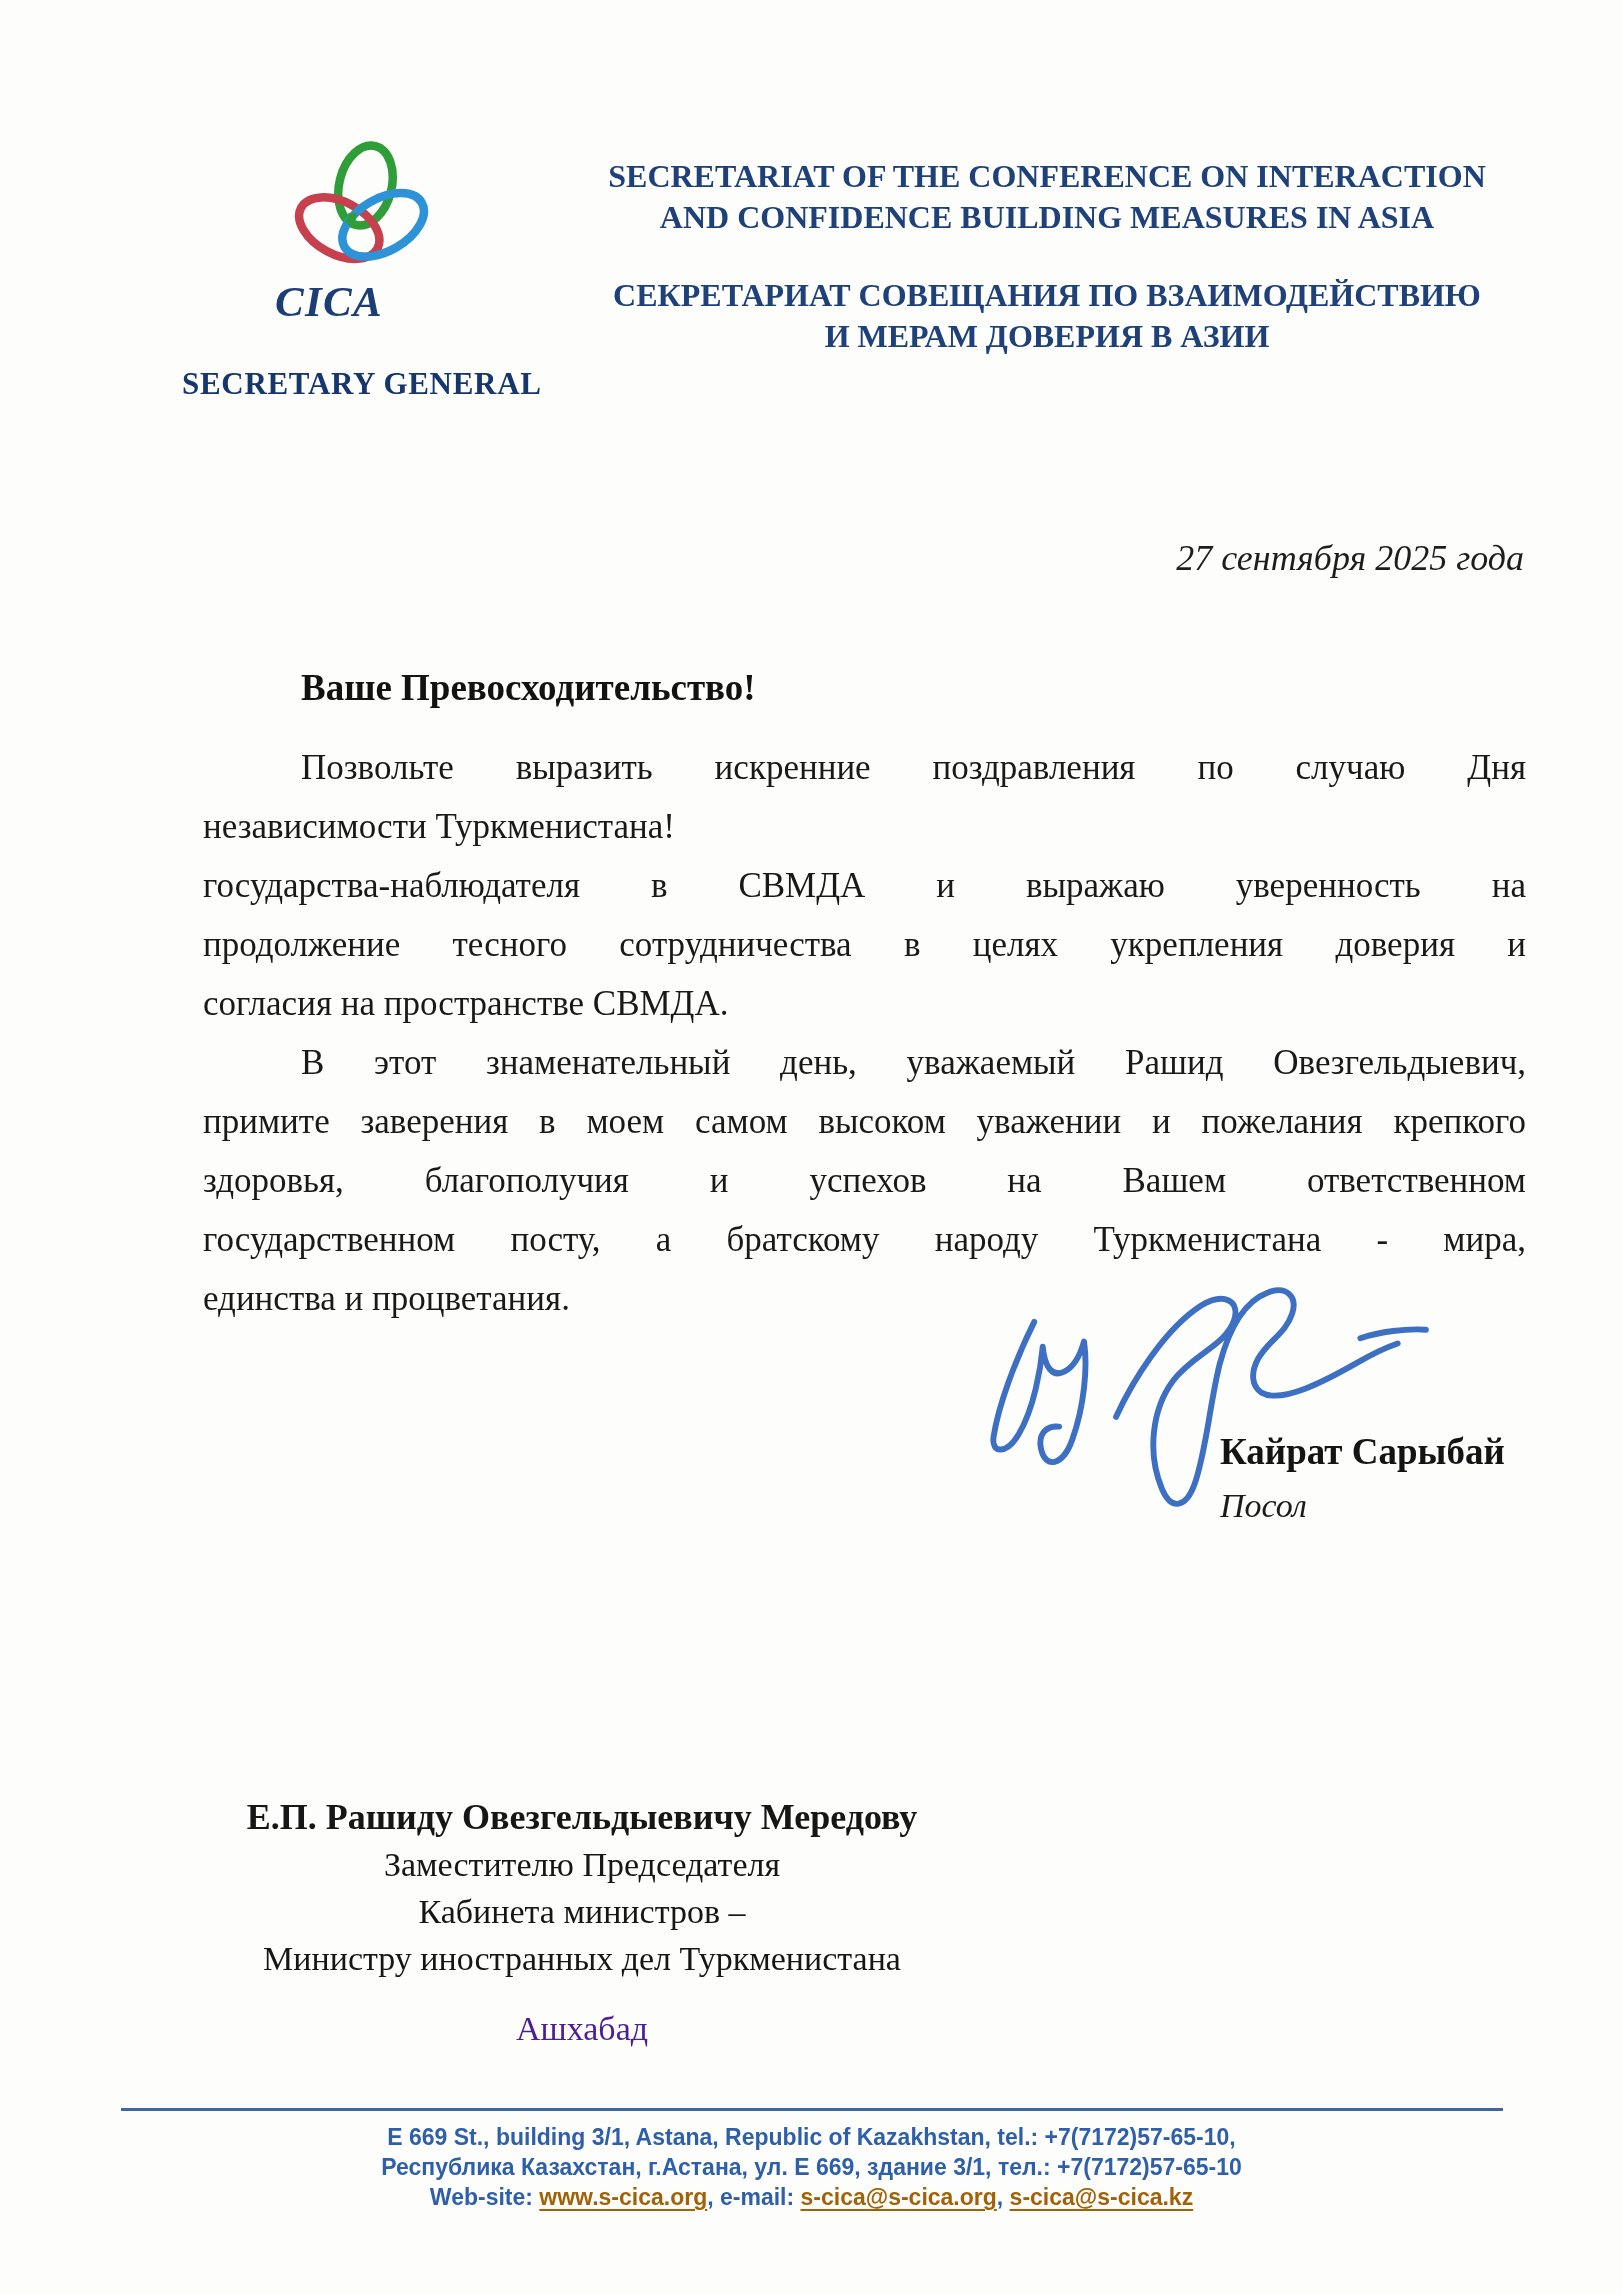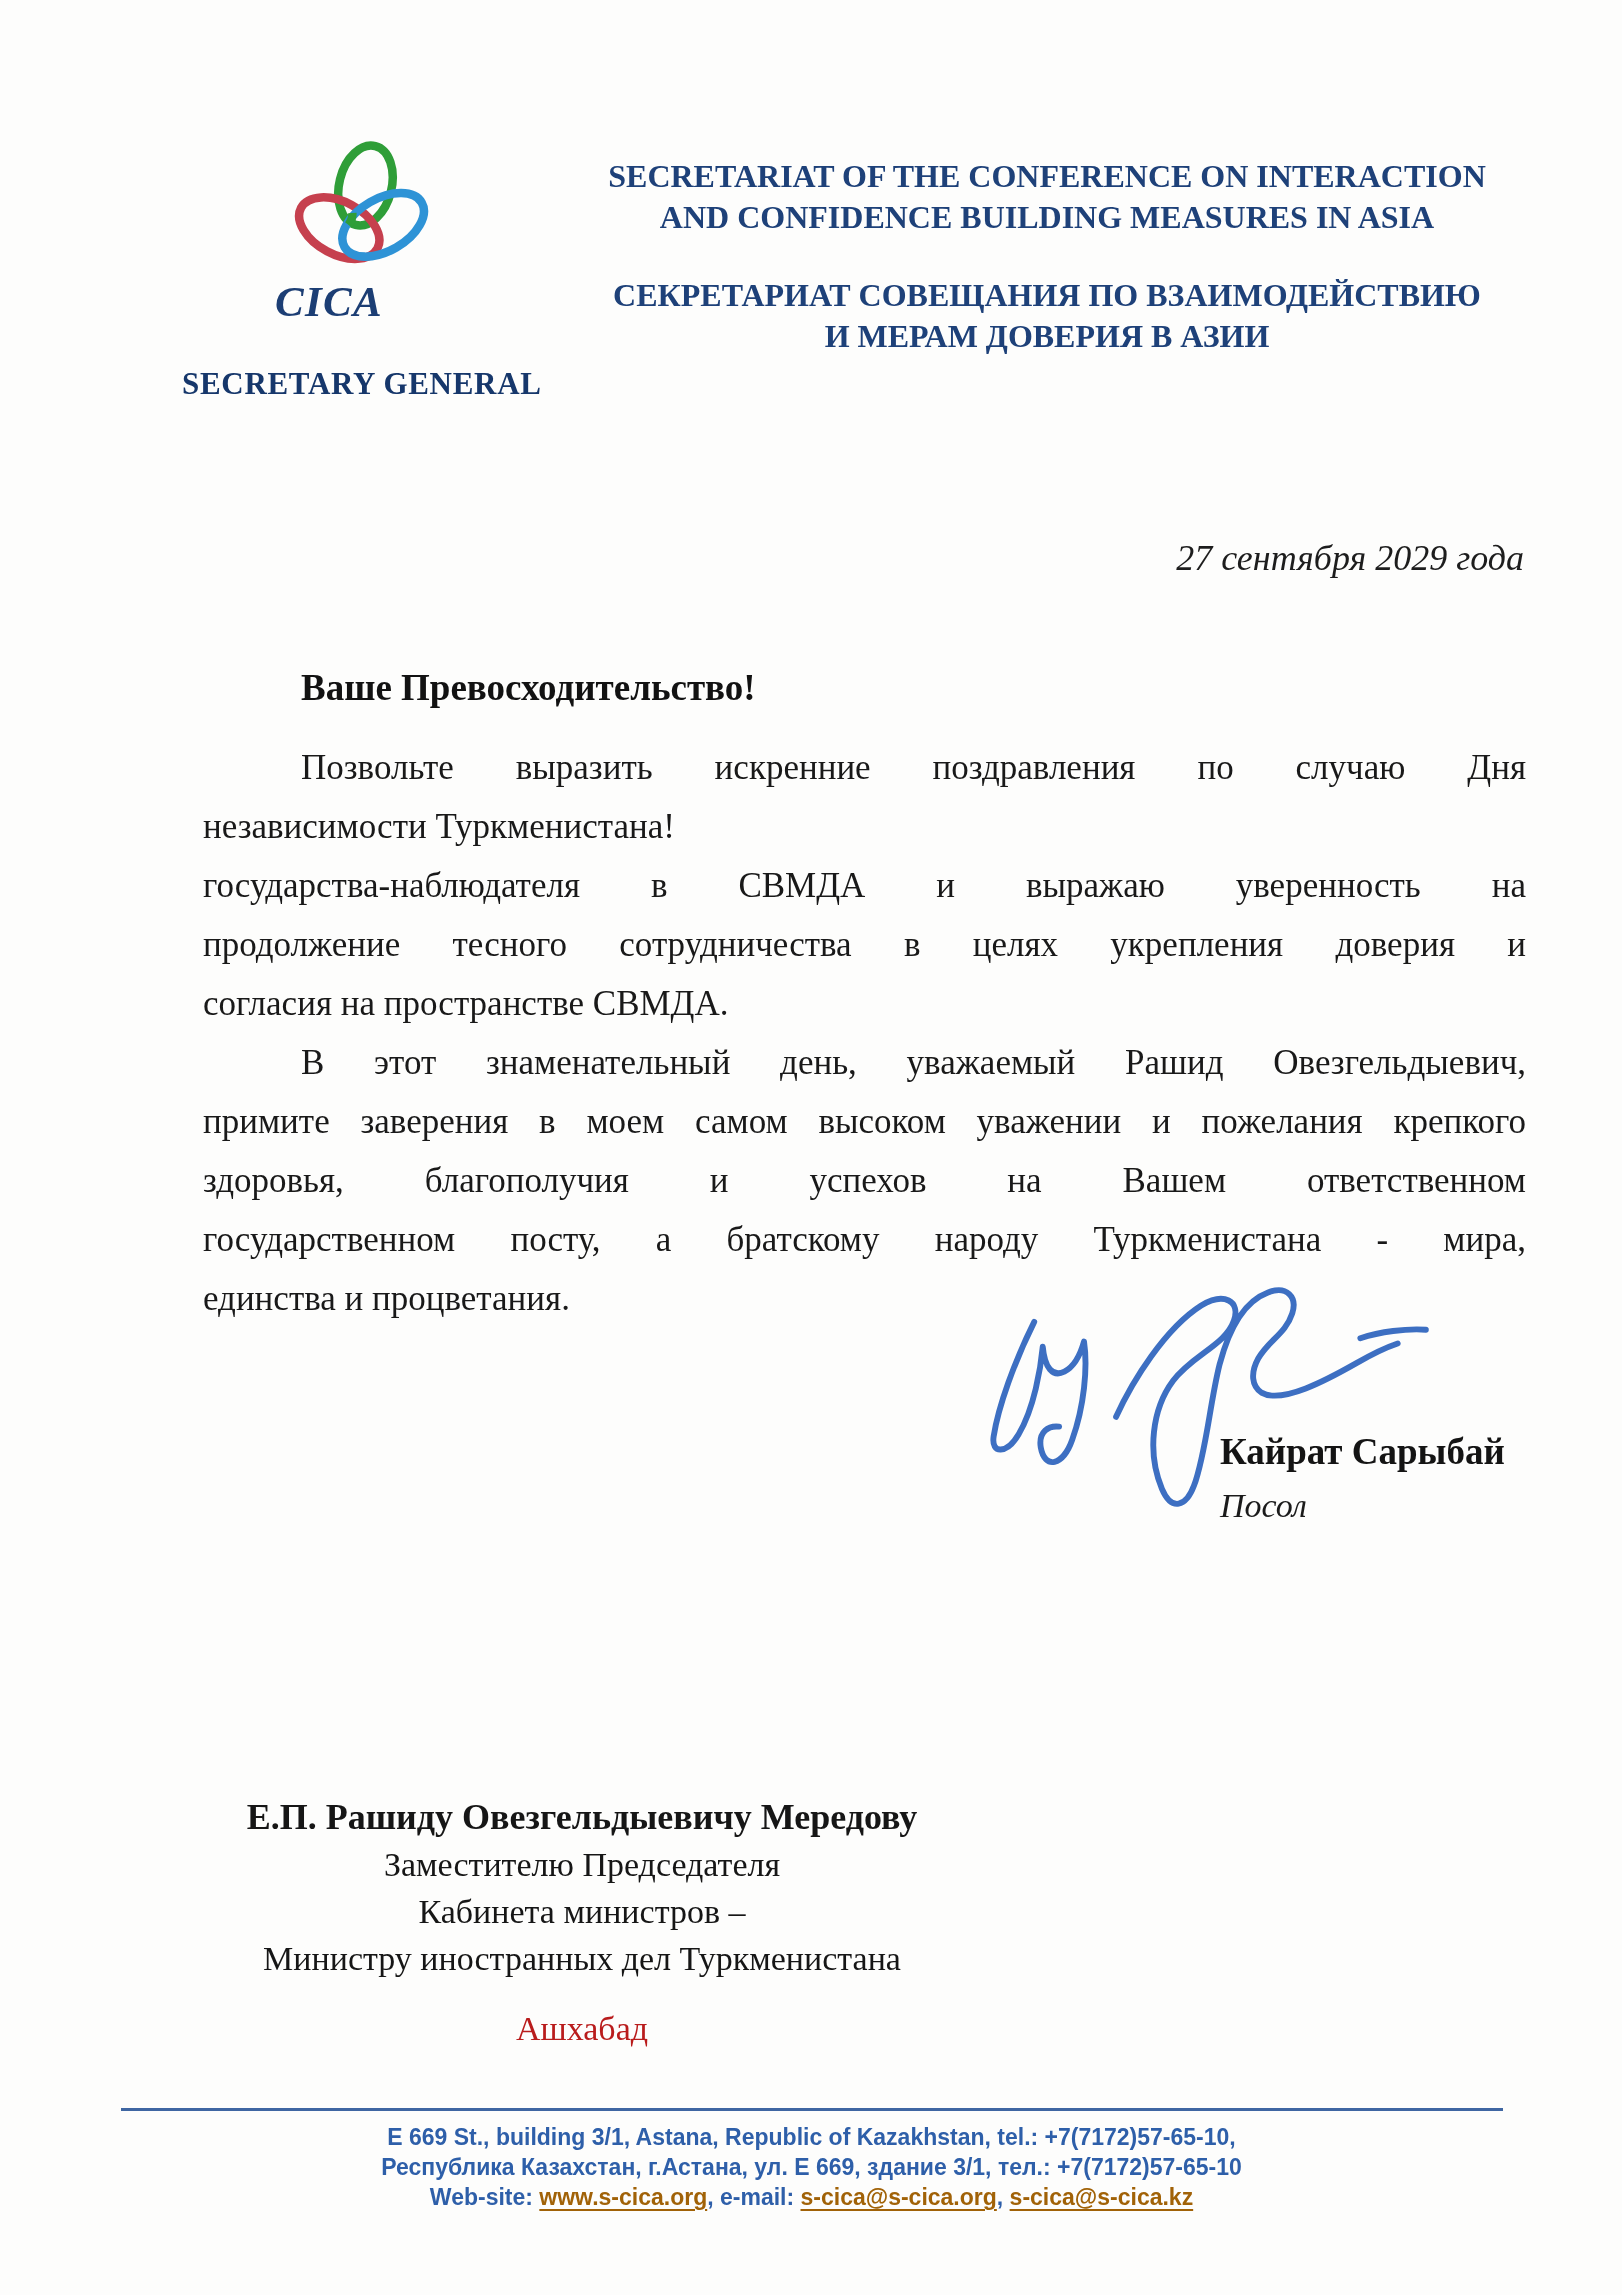--- a/index.html
+++ b/index.html
@@ -39,21 +39,21 @@
   .jl{white-space:normal;text-align:justify;text-align-last:justify;}
   .ind{text-indent:98px;}
   
   .sig-svg{position:absolute;left:936px;top:1276px;}
   .sig-name{position:absolute;left:1220px;top:1430px;font-size:37px;font-weight:bold;color:#141414;}
   .sig-title{position:absolute;left:1220px;top:1487px;font-size:34px;font-style:italic;color:#1b1b1b;}
   
   .recipient{position:absolute;left:134px;top:1794px;width:896px;text-align:center;}
   .rec-line{font-size:34px;line-height:47px;color:#161616;}
   .rec-name{font-size:36px;font-weight:bold;}
-  .city{position:absolute;left:134px;top:2010px;width:896px;text-align:center;font-size:34px;color:#b91c1c;}
+  .city{position:absolute;left:134px;top:2010px;width:896px;text-align:center;font-size:34px;color:#4c1d95;}
   
   .rule{position:absolute;left:121px;top:2108px;width:1382px;height:3.3px;background:#3f66a2;}
   .footer{
     position:absolute;left:0;top:2122px;width:1623px;text-align:center;
     font-family:"Liberation Sans","DejaVu Sans",sans-serif;
     font-size:23px;font-weight:bold;color:#2e5fa9;line-height:30px;
   }
   .lnk{text-decoration:underline;text-decoration-thickness:2px;text-underline-offset:3.9px;color:#a16207;}
 </style>
 </head>
@@ -77,21 +77,21 @@
       <div class="org-line">AND CONFIDENCE BUILDING MEASURES IN ASIA</div>
     </div>
     <div class="org-ru">
       <div class="org-line">СЕКРЕТАРИАТ СОВЕЩАНИЯ ПО ВЗАИМОДЕЙСТВИЮ</div>
       <div class="org-line">И МЕРАМ ДОВЕРИЯ В АЗИИ</div>
     </div>
   </div>
 
   <div class="office">SECRETARY GENERAL</div>
 
-  <div class="date">27 сентября 2029 года</div>
+  <div class="date">27 сентября 2025 года</div>
 
   <div class="body-block">
     <div class="salutation">Ваше Превосходительство!</div>
 
     <div class="bl jl ind">Позвольте выразить искренние поздравления по случаю Дня</div>
     <div class="bl">независимости Туркменистана!</div>
 
     <div class="bl jl">государства-наблюдателя в СВМДА и выражаю уверенность на</div>
     <div class="bl jl">продолжение тесного сотрудничества в целях укрепления доверия и</div>
     <div class="bl">согласия на пространстве СВМДА.</div>

